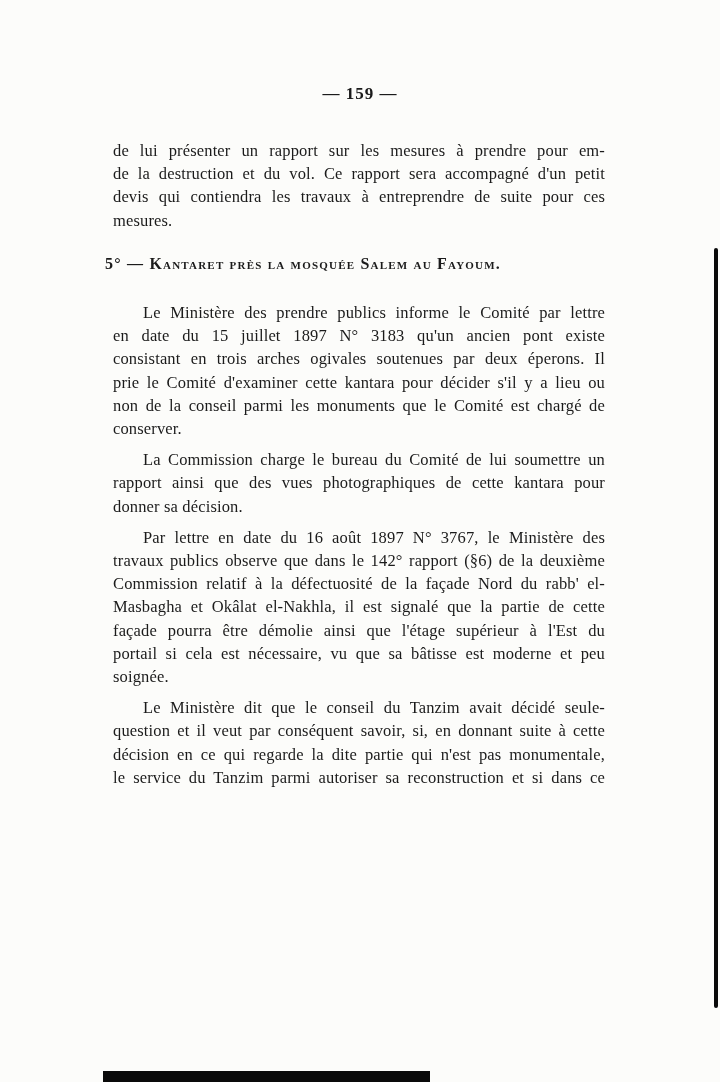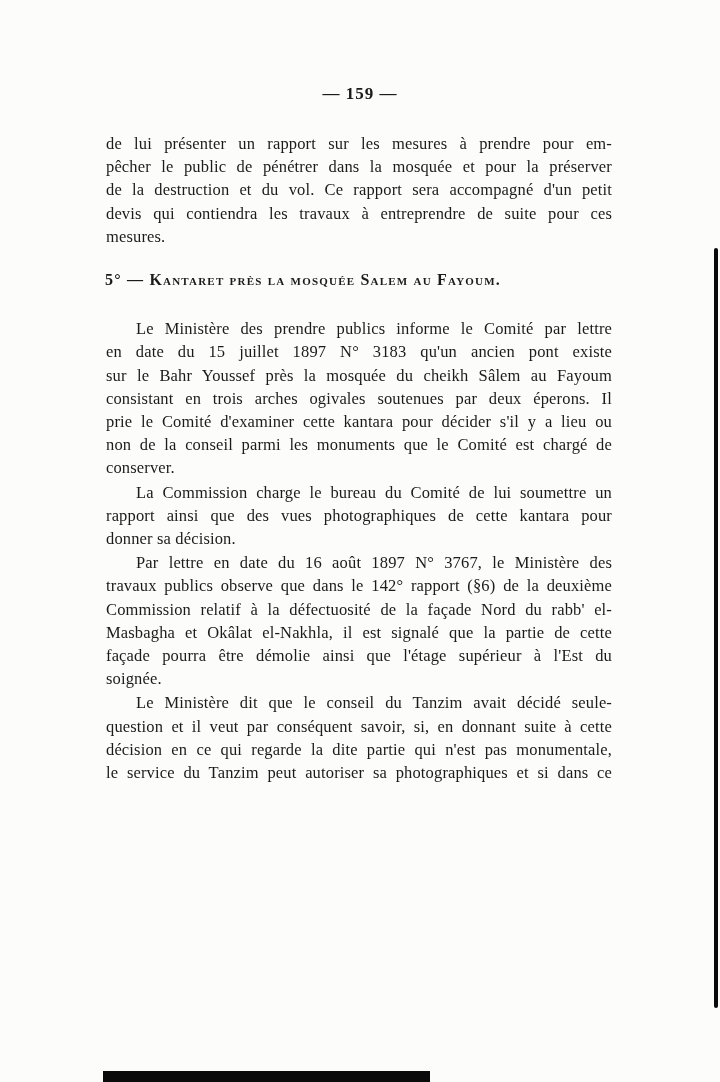--- a/index.html
+++ b/index.html
@@ -30,21 +30,21 @@
   .text-block {
     position: absolute;
     top: 131px;
     left: 105px;
     width: 508px;
     font-size: 16.5px;
     line-height: 23.2px;
     letter-spacing: 0.15px;
   }
   .para {
-    margin: 1px;
+    margin: 8px;
   }
   .line {
     text-align: justify;
     text-align-last: justify;
     white-space: normal;
   }
   .line.last {
     text-align-last: left;
   }
   .line.indent {
@@ -85,60 +85,59 @@
 <body>
 
 <div class="page">
 
   <div class="page-number">— 159 —</div>
 
   <div class="text-block">
 
     <div class="para">
       <div class="line">de lui présenter un rapport sur les mesures à prendre pour em-</div>
-      <div class="line">pêcher le public de pénétrer dans la mosquée et pour la préserver</div>
       <div class="line">de la destruction et du vol. Ce rapport sera accompagné d'un petit</div>
       <div class="line">devis qui contiendra les travaux à entreprendre de suite pour ces</div>
       <div class="line last">mesures.</div>
     </div>
 
 
     <div class="section-heading heading-1">5° — Kantaret près la mosquée Salem au Fayoum.</div>
 
     <div class="para">
       <div class="line indent">Le Ministère des prendre publics informe le Comité par lettre</div>
       <div class="line">en date du 15 juillet 1897 N° 3183 qu'un ancien pont existe</div>
-      <div class="line">sur le Bahr Youssef près la mosquée du cheikh Sâlem au Fayoum</div>
       <div class="line">consistant en trois arches ogivales soutenues par deux éperons. Il</div>
       <div class="line">prie le Comité d'examiner cette kantara pour décider s'il y a lieu ou</div>
       <div class="line">non de la conseil parmi les monuments que le Comité est chargé de</div>
       <div class="line last">conserver.</div>
     </div>
 
     <div class="para">
       <div class="line indent">La Commission charge le bureau du Comité de lui soumettre un</div>
       <div class="line">rapport ainsi que des vues photographiques de cette kantara pour</div>
       <div class="line last">donner sa décision.</div>
     </div>
 
 
     <div class="para">
       <div class="line indent">Par lettre en date du 16 août 1897 N° 3767, le Ministère des</div>
       <div class="line">travaux publics observe que dans le 142° rapport (§6) de la deuxième</div>
       <div class="line">Commission relatif à la défectuosité de la façade Nord du rabb' el-</div>
       <div class="line">Masbagha et Okâlat el-Nakhla, il est signalé que la partie de cette</div>
       <div class="line">façade pourra être démolie ainsi que l'étage supérieur à l'Est du</div>
+      <div class="line">portail si cela est nécessaire, vu que sa bâtisse est moderne et peu</div>
       <div class="line last">soignée.</div>
     </div>
 
     <div class="para">
       <div class="line indent">Le Ministère dit que le conseil du Tanzim avait décidé seule-</div>
       <div class="line">question et il veut par conséquent savoir, si, en donnant suite à cette</div>
       <div class="line">décision en ce qui regarde la dite partie qui n'est pas monumentale,</div>
-      <div class="line">le service du Tanzim peut autoriser sa photographiques et si dans ce</div>
+      <div class="line">le service du Tanzim parmi autoriser sa reconstruction et si dans ce</div>
     </div>
 
   </div>
 
   <div class="scan-artifact-right-edge"></div>
   <div class="scan-artifact-bottom-bar"></div>
 
 </div>
 
 </body></html>

